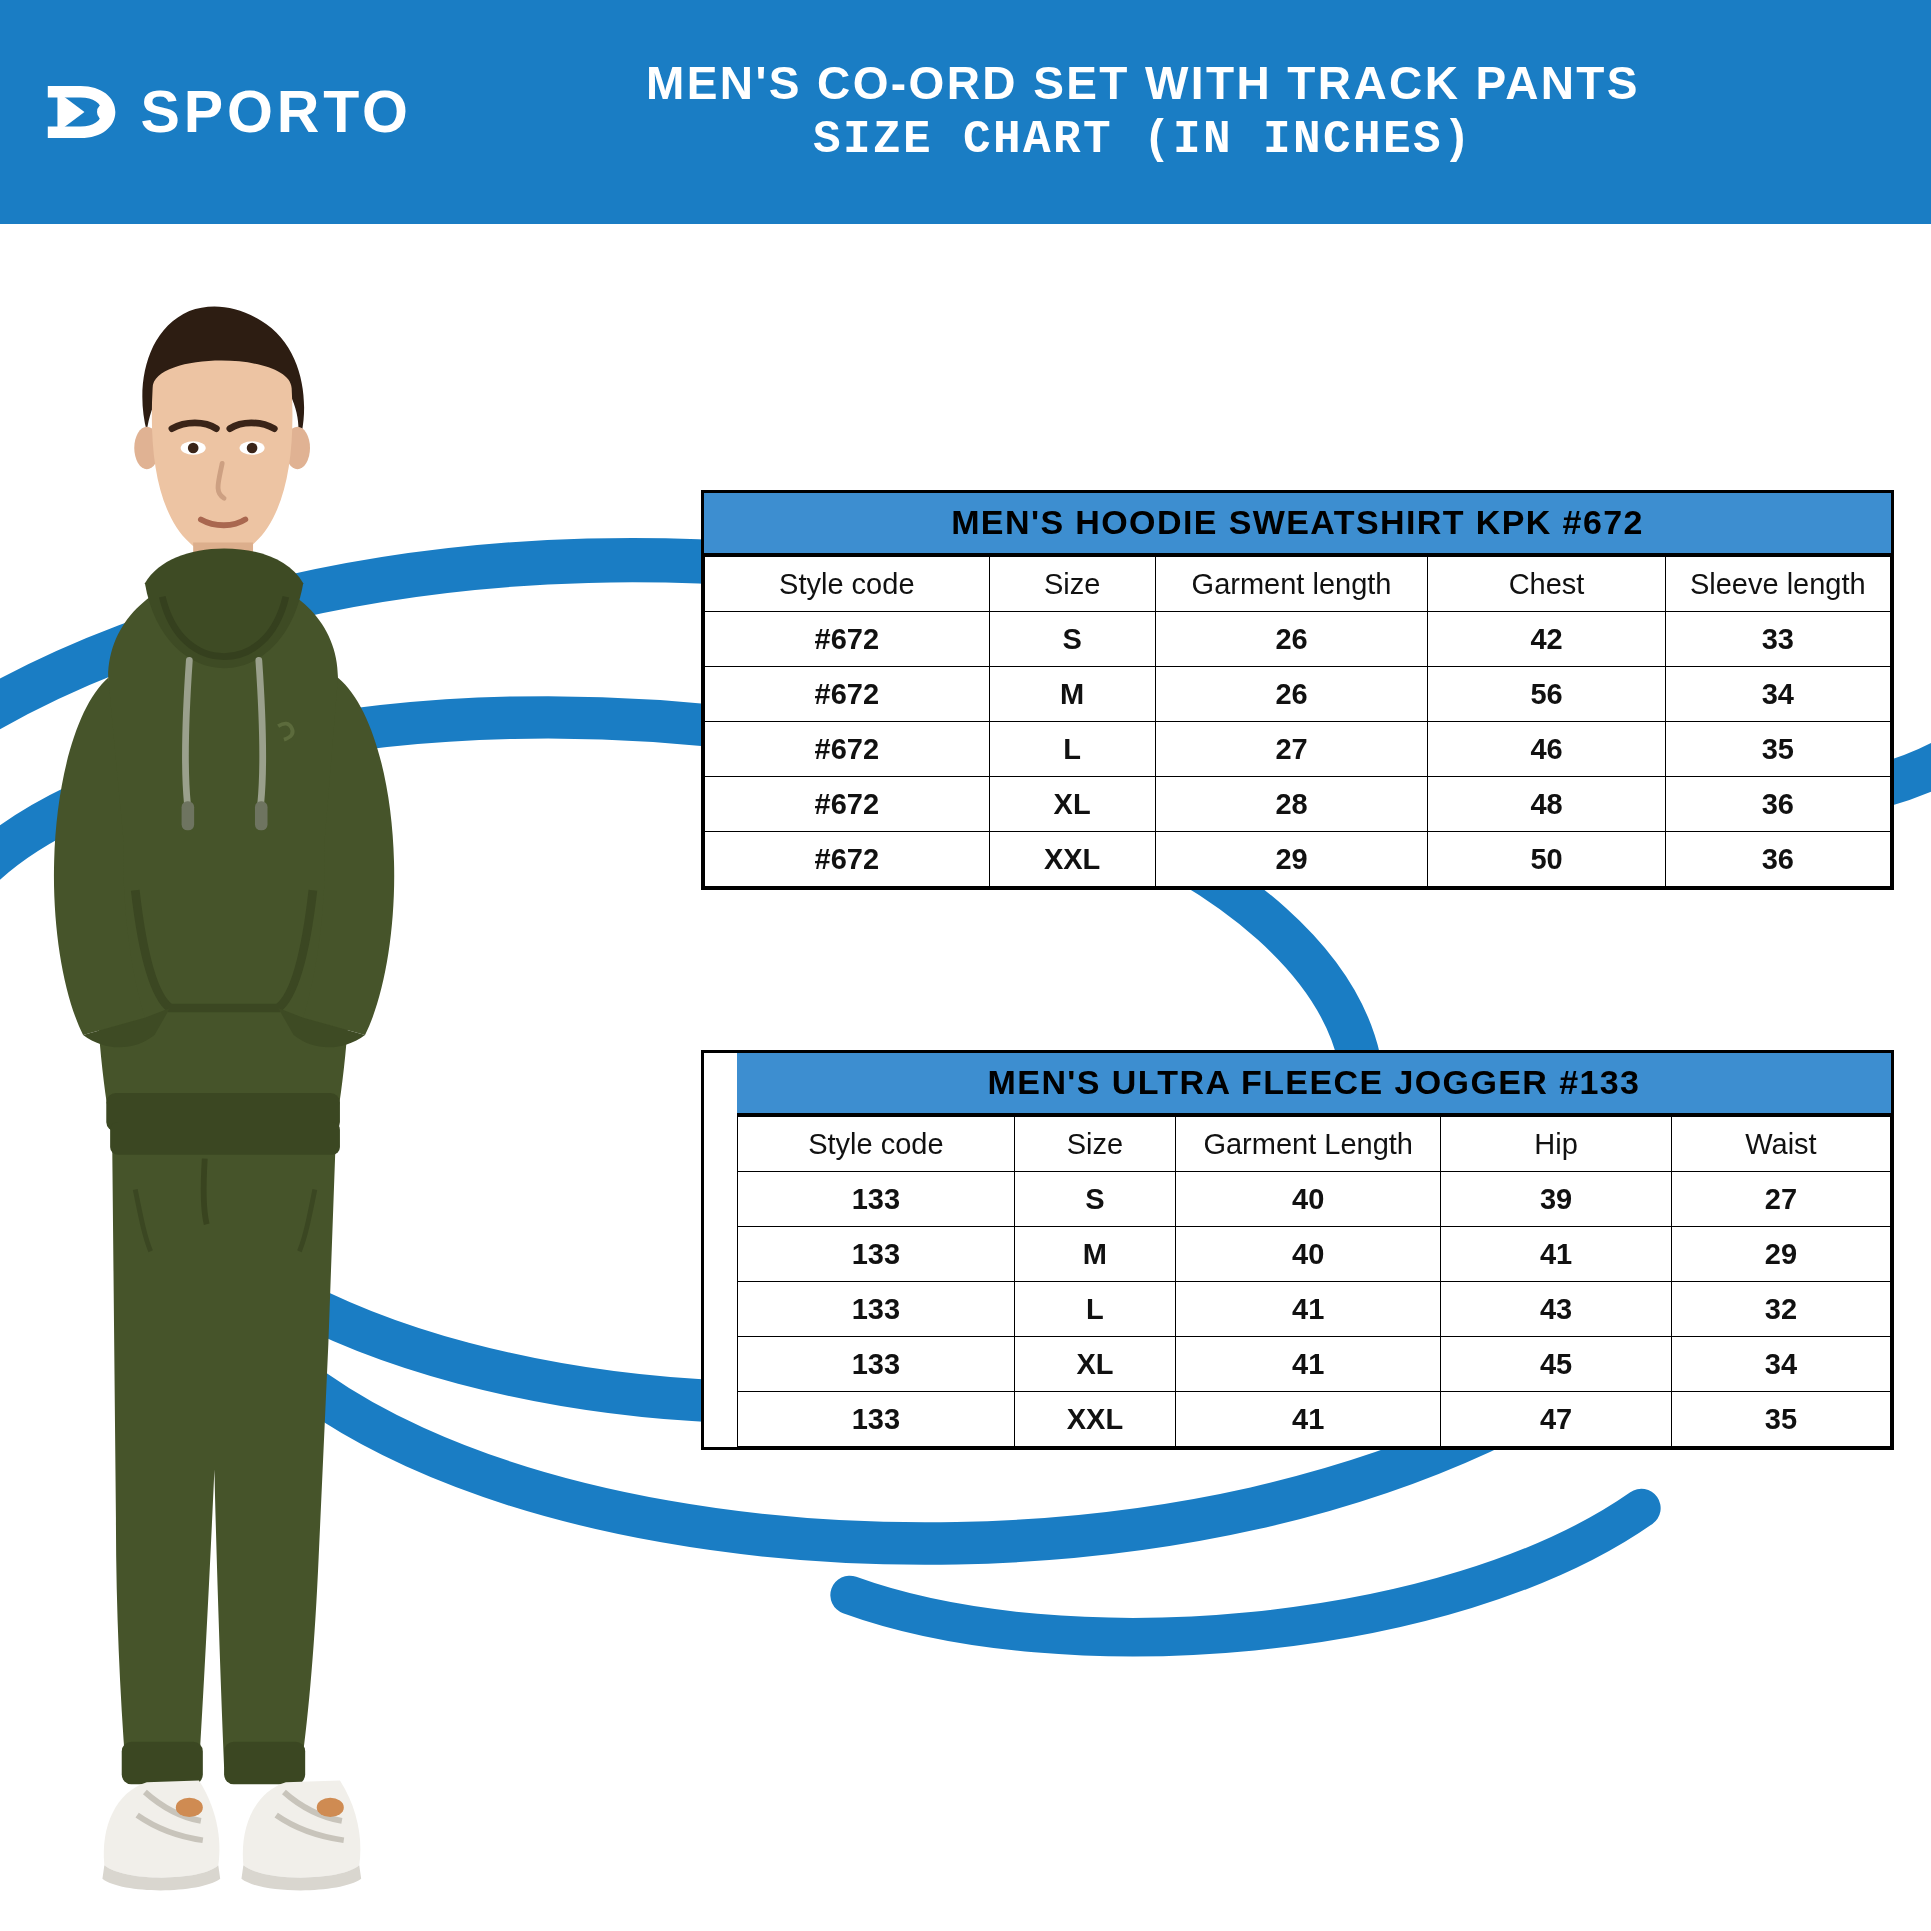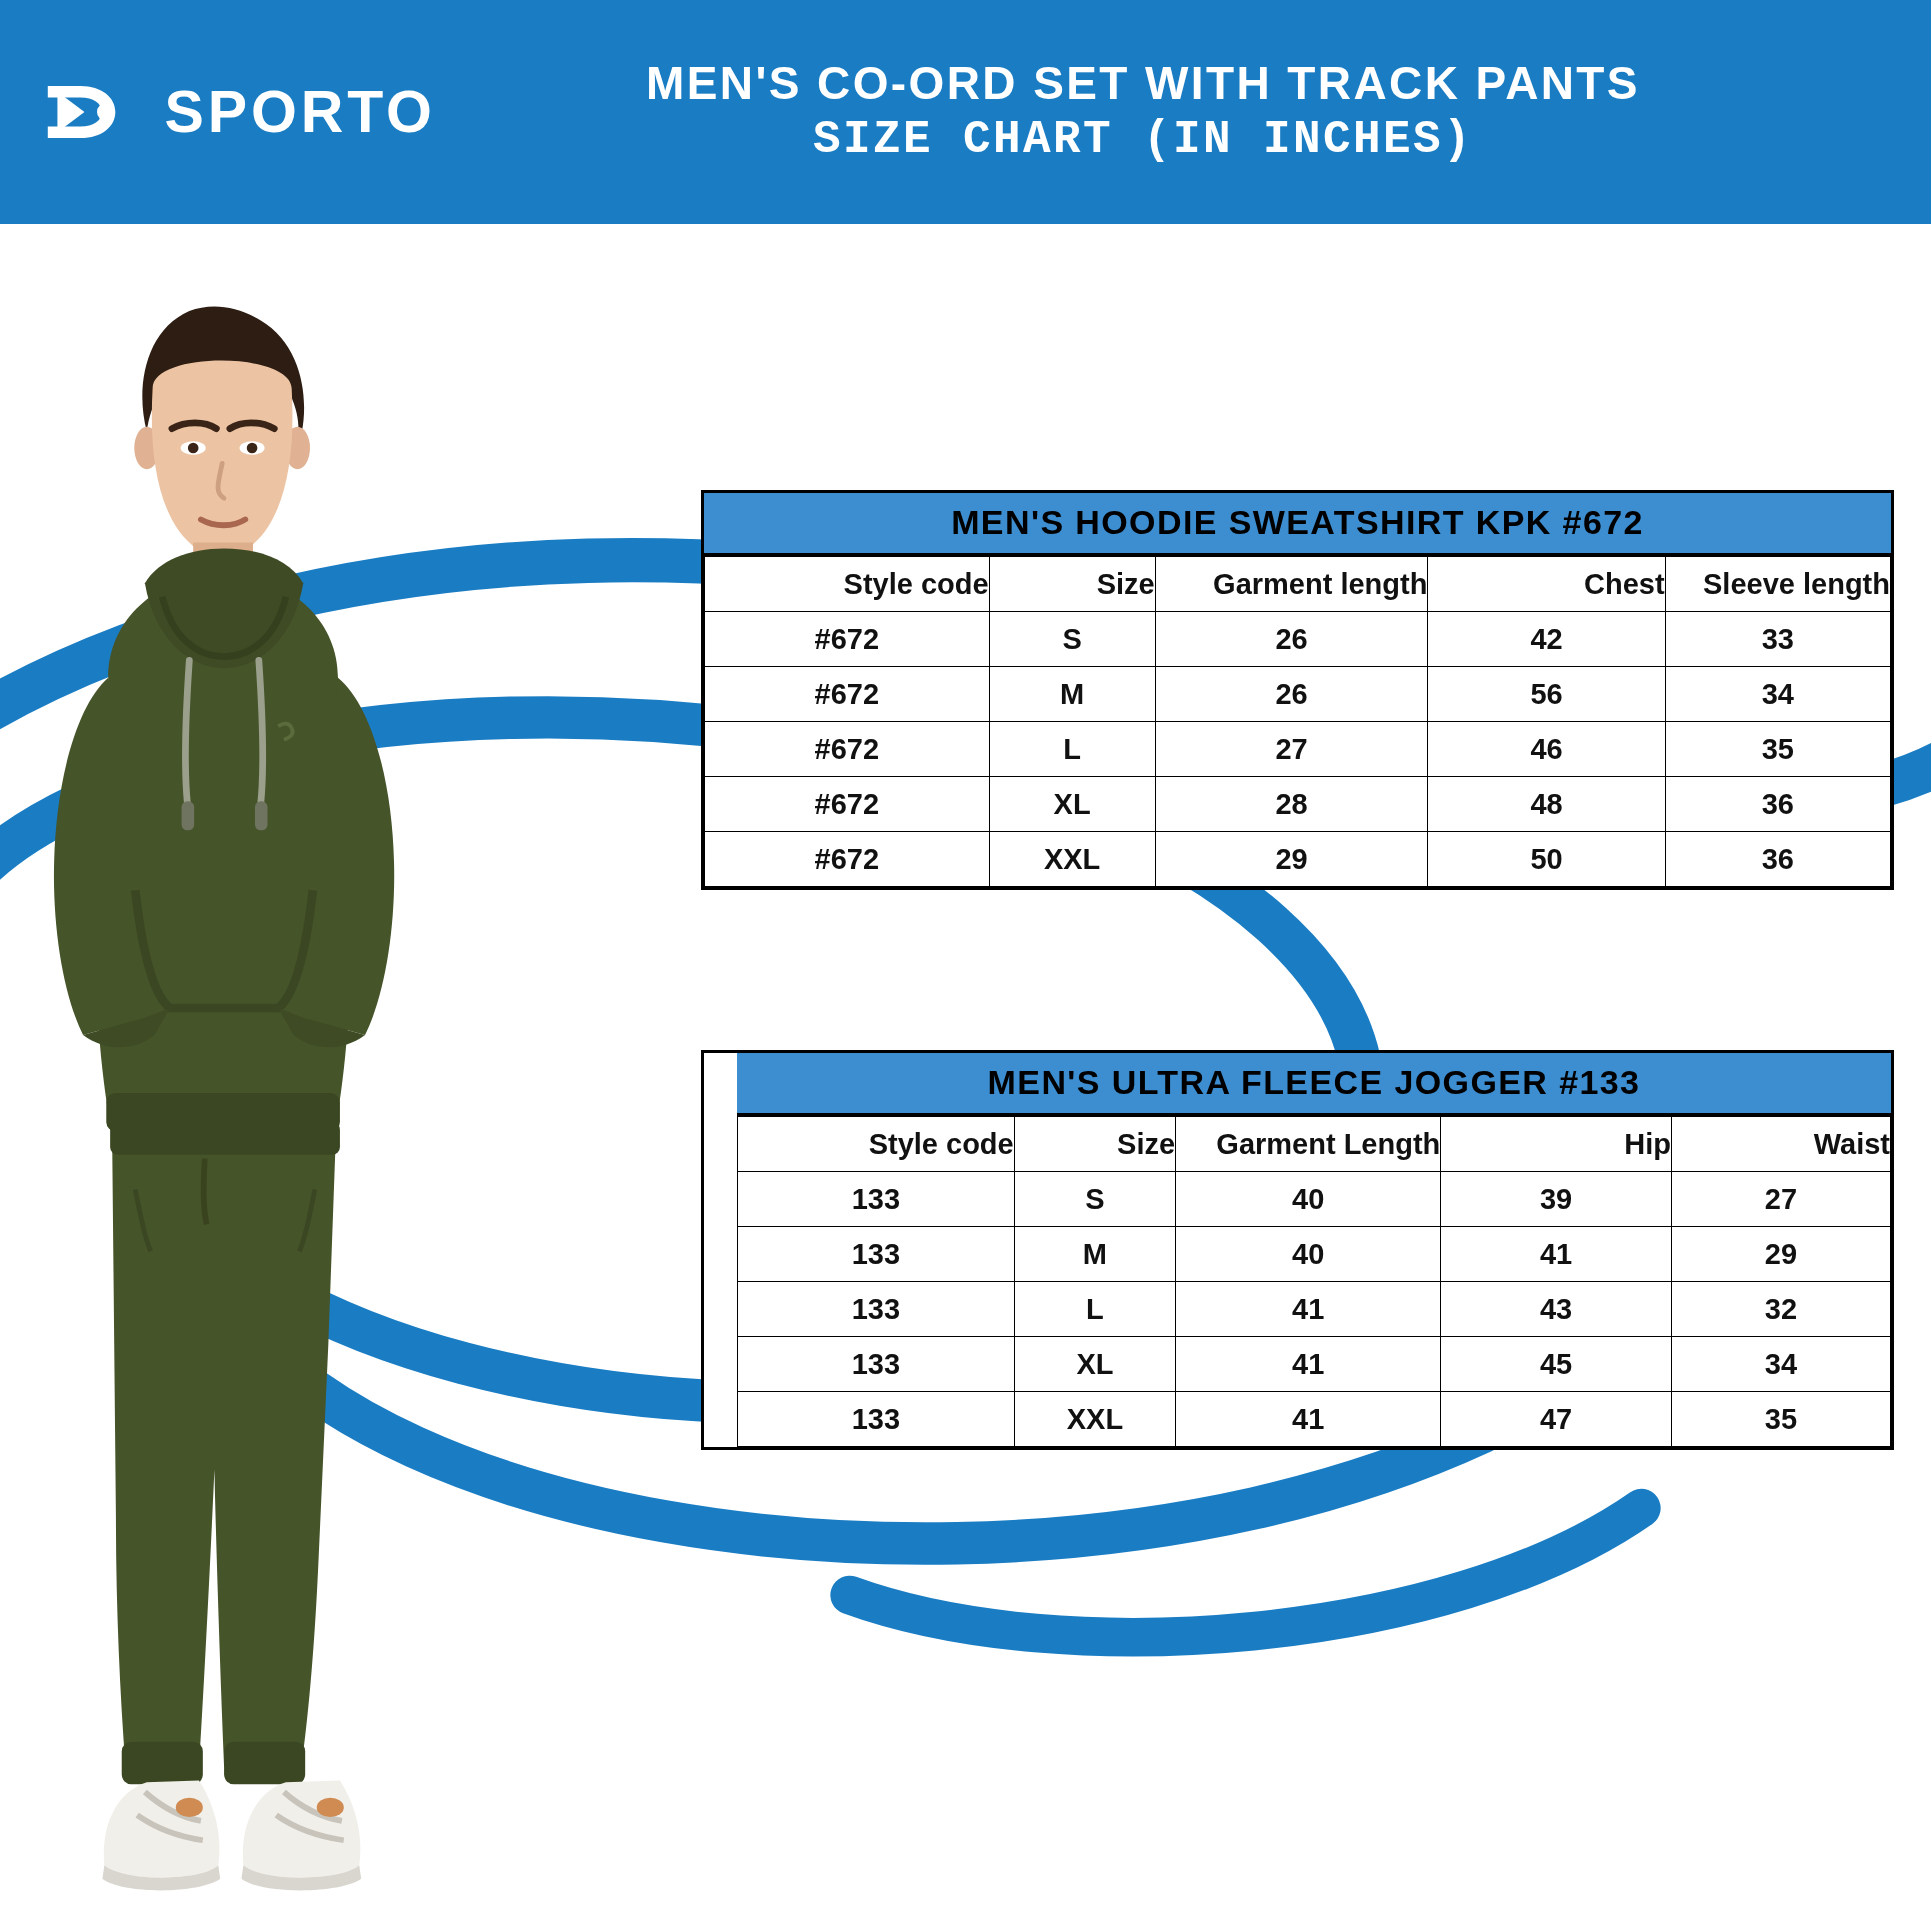--- a/index.html
+++ b/index.html
@@ -25,21 +25,20 @@
     display: flex;
     align-items: center;
     box-sizing: border-box;
   }
   .brand {
     width: 463px;
     display: flex;
     align-items: center;
     padding-left: 42px;
     box-sizing: border-box;
-    gap: 24px;
   }
   .brand-mark {
     width: 83px;
     height: 68px;
     margin-right: 15.4px;
     flex: none;
   }
   .brand-name {
     color: #ffffff;
     font-size: 59px;
@@ -106,23 +105,22 @@
   table.size-table th,
   table.size-table td {
     border: 1.9px solid #000000;
     text-align: center;
     color: #111111;
     font-size: 29px;
     height: 54px;
     padding: 0;
   }
   table.size-table thead th {
-    font-weight: bold;
+    font-weight: normal;
     background: #ffffff;
-    text-align: right;
   }
   table.size-table tbody td {
     font-weight: bold;
   }
   .col-style { width: 24%; }
   .col-size  { width: 14%; }
   .col-a     { width: 23%; }
   .col-b     { width: 20%; }
   .col-c     { width: 19%; }
 </style>

